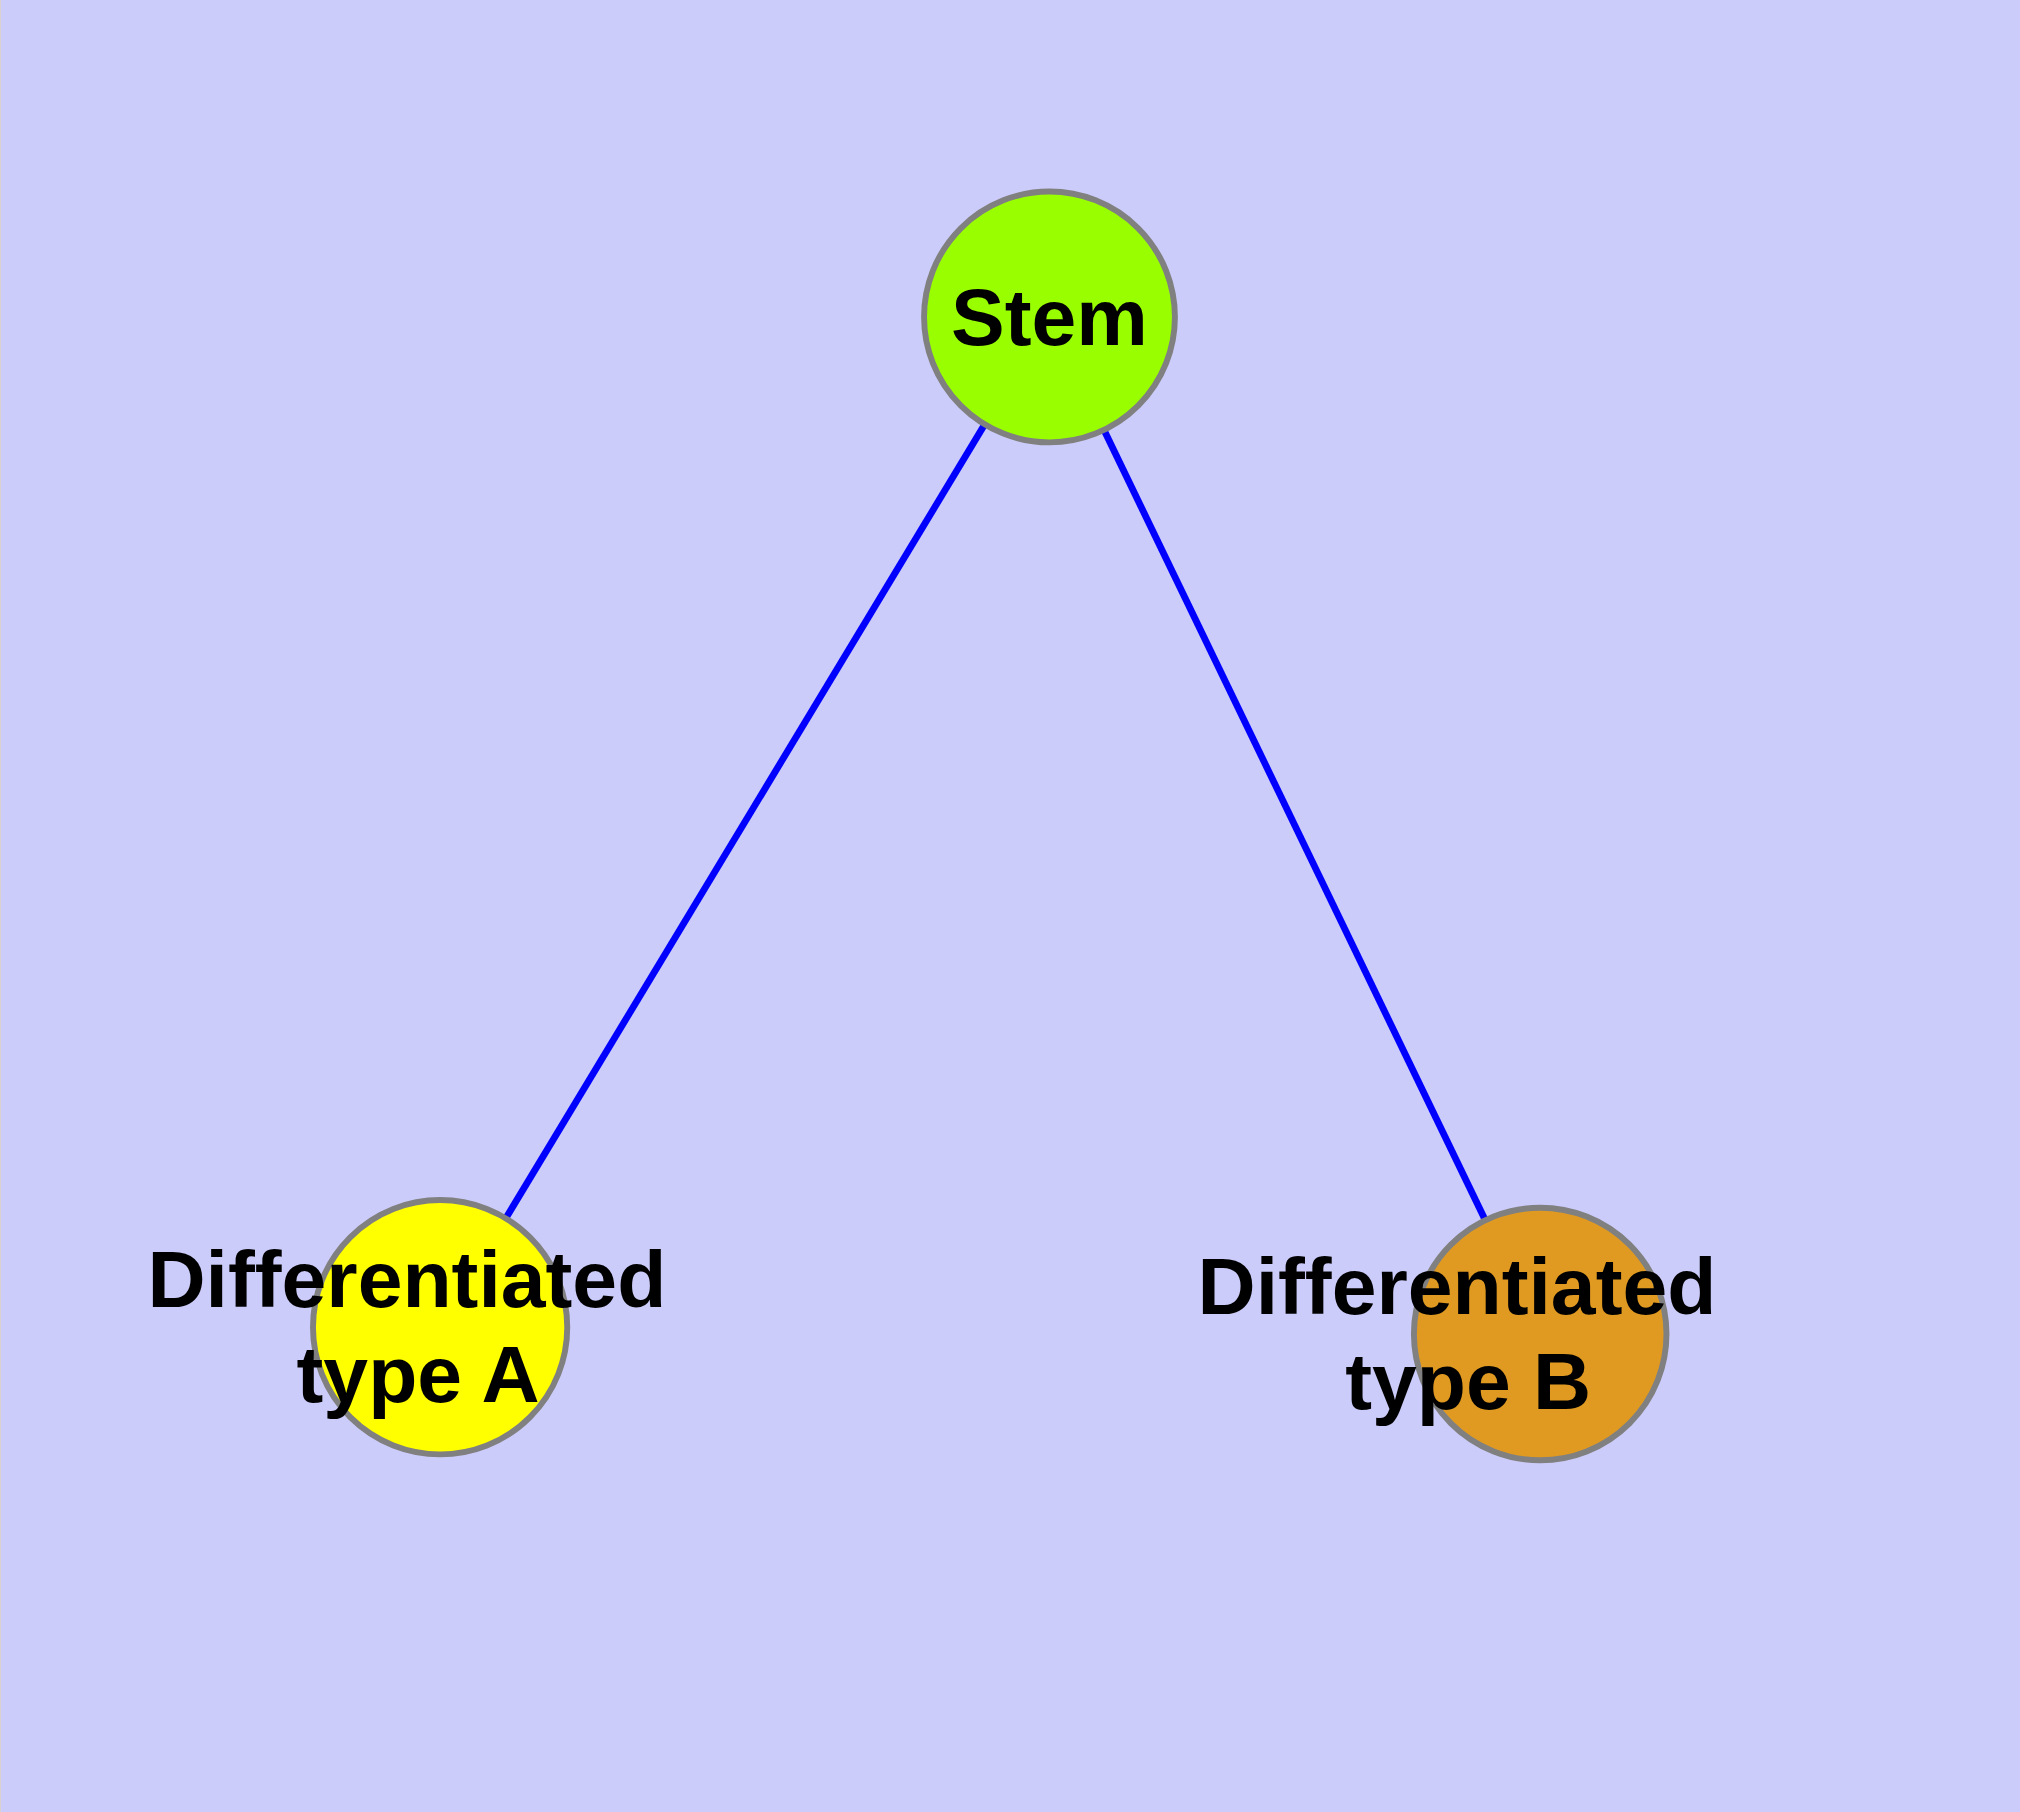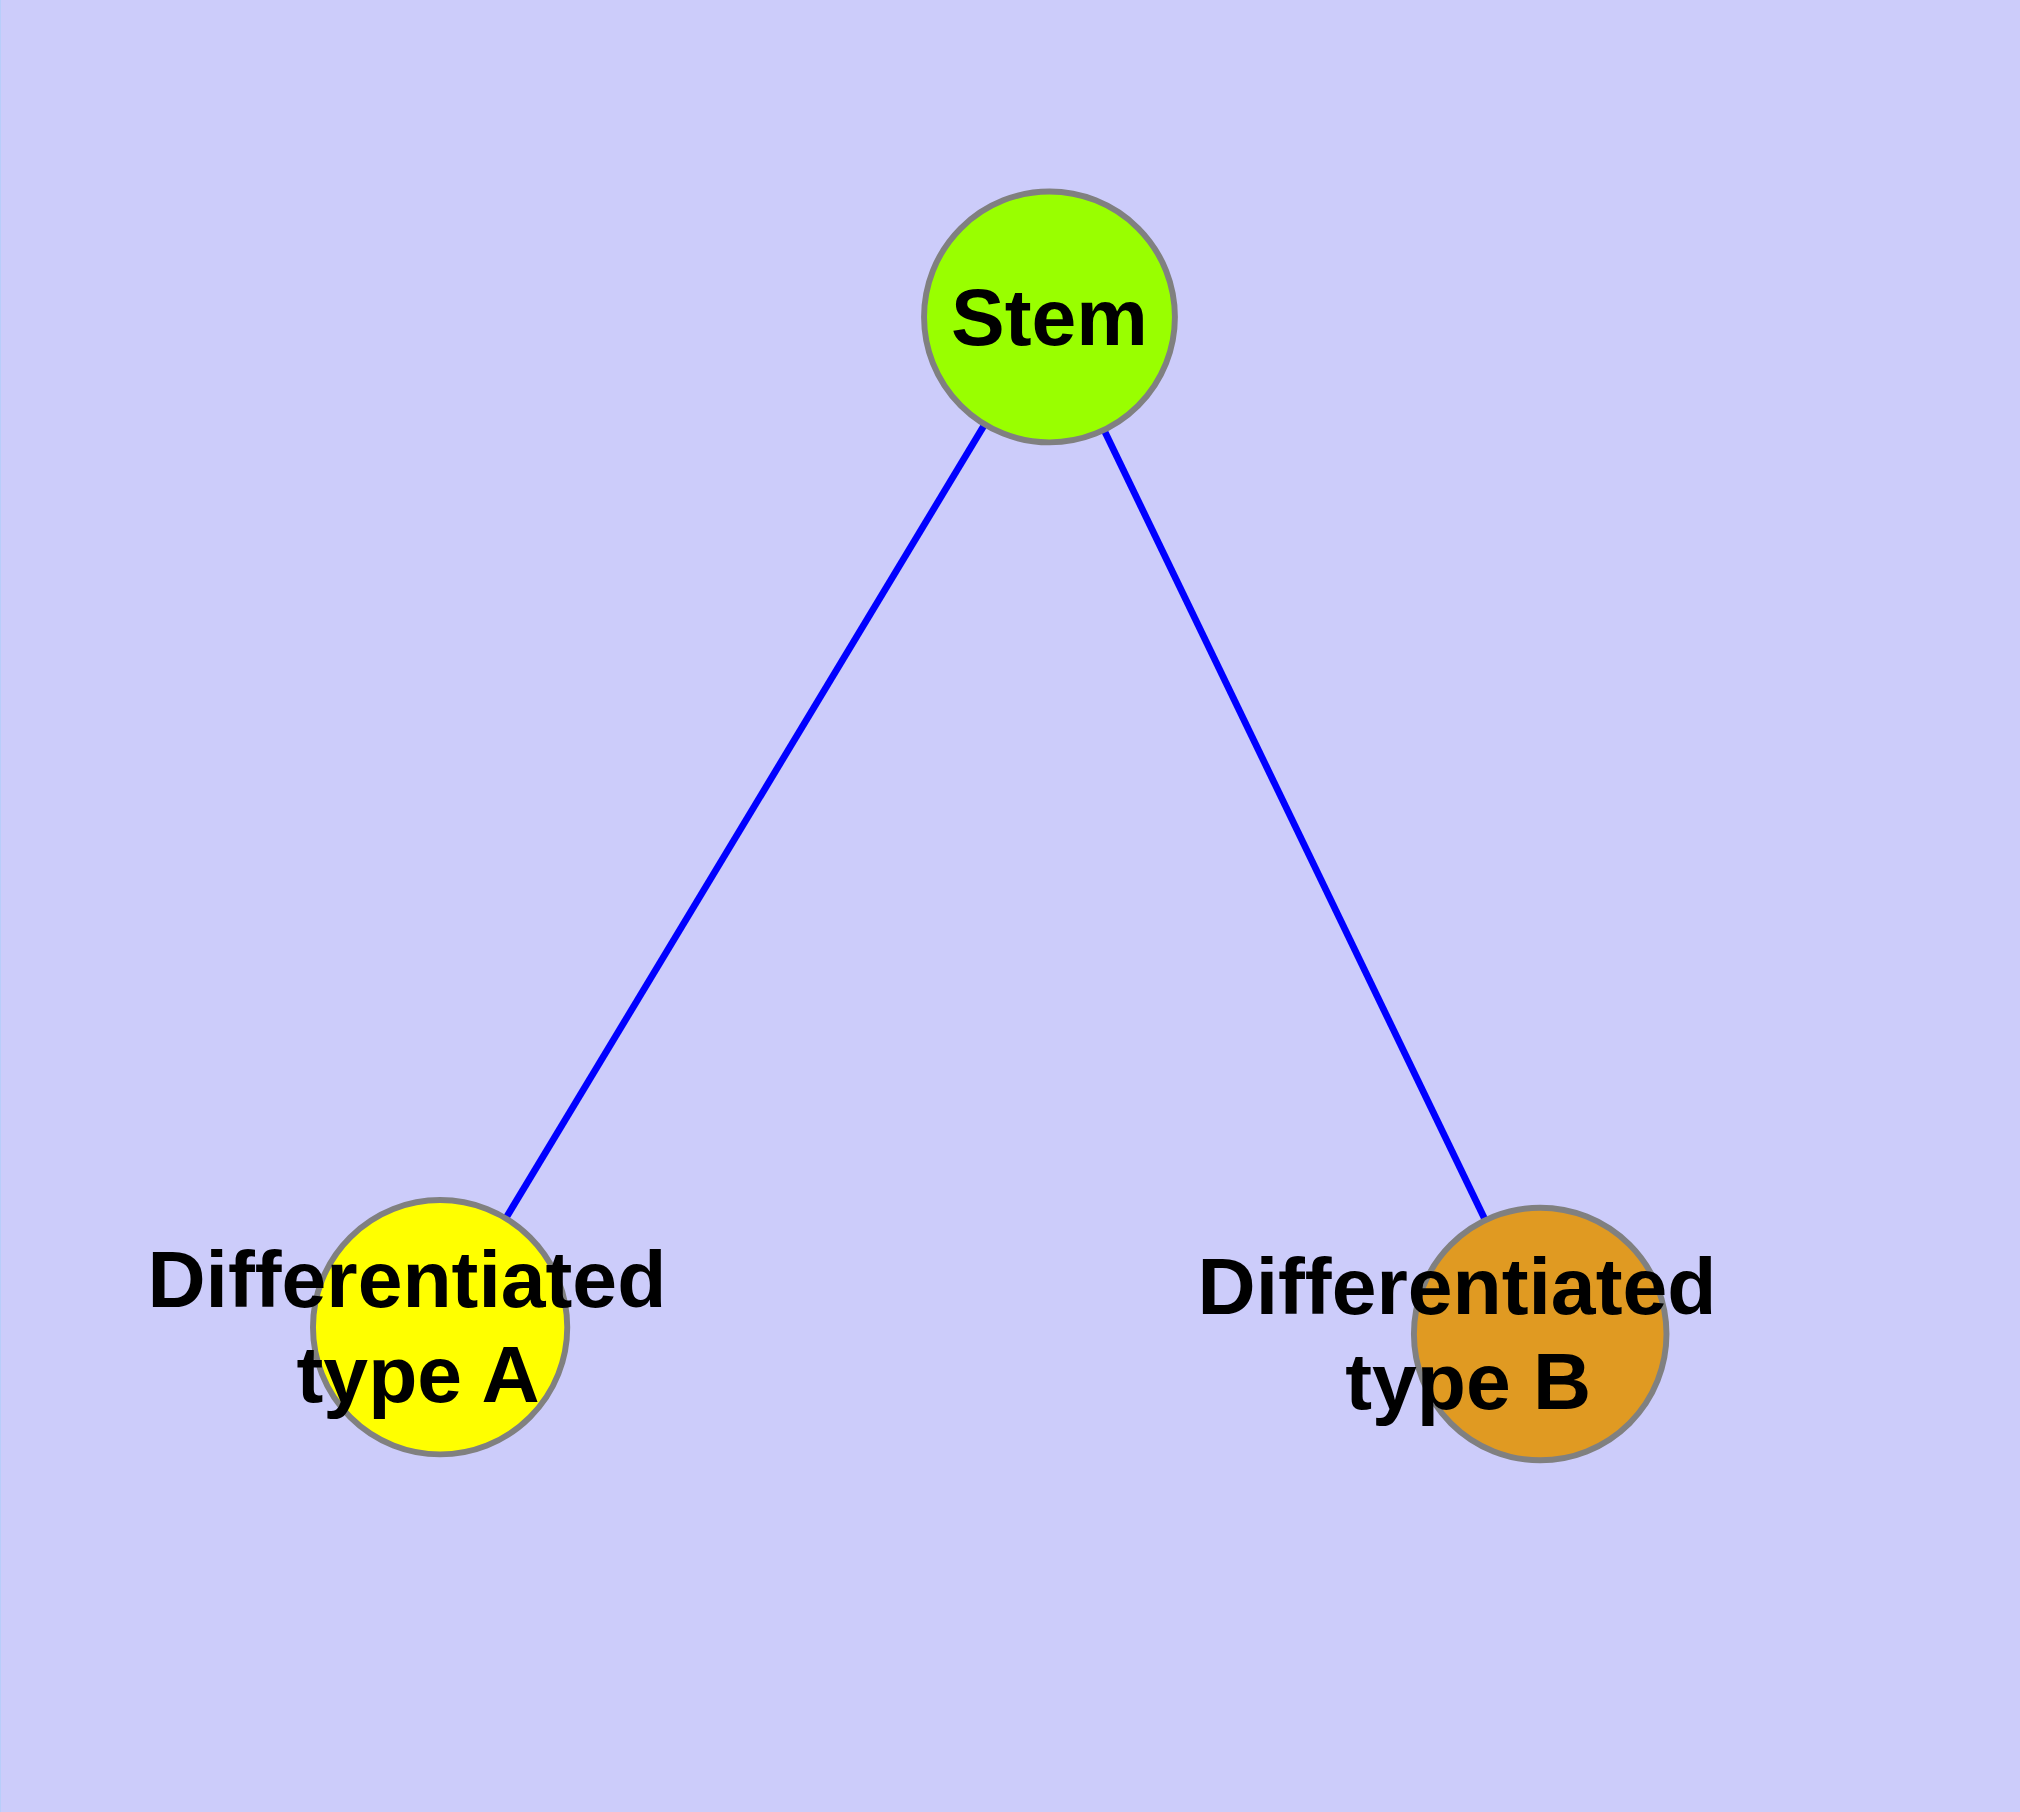--- a/index.html
+++ b/index.html
@@ -27,21 +27,21 @@
     font-weight: bold;
     font-size: 95px;
     fill: #000000;
     text-anchor: middle;
     dominant-baseline: middle;
   }
 </style>
 </head>
 <body>
 
-<div id="canvas" style="background: #7dd3fc;">
+<div id="canvas" style="background: #fde047;">
   <svg id="graph-svg" viewBox="0 0 2384 2138" xmlns="http://www.w3.org/2000/svg">
 
     <rect id="bg-rect" x="0" y="0" width="2384" height="2138" fill="#ccccfa"></rect>
 
     <g id="edges-layer">
       <line id="edge-0" x1="1238" y1="374" x2="519" y2="1566" stroke="#0000ff" stroke-width="8" stroke-linecap="butt"></line>
       <line id="edge-1" x1="1238" y1="374" x2="1817" y2="1574" stroke="#0000ff" stroke-width="8" stroke-linecap="butt"></line>
     </g>
 
     <g id="nodes-layer">

